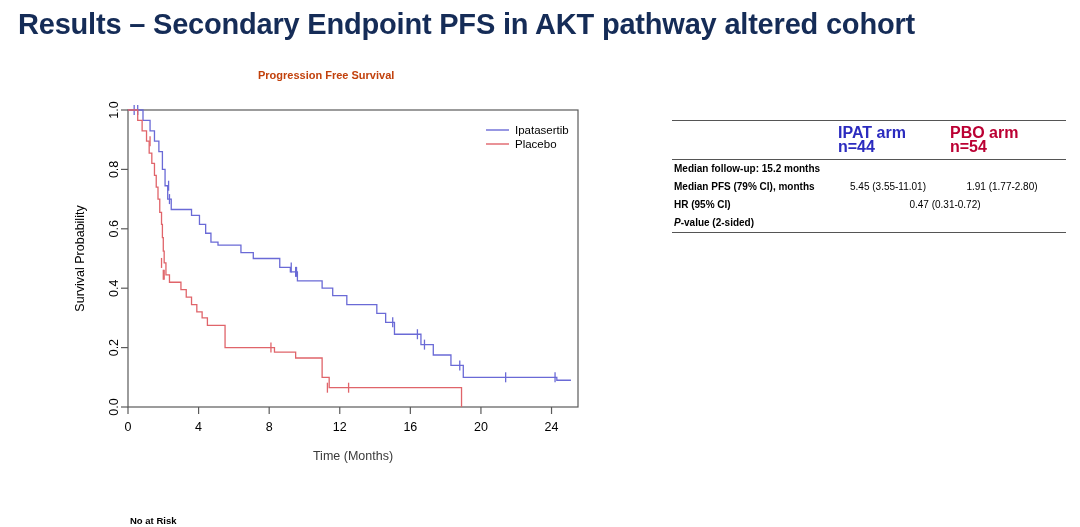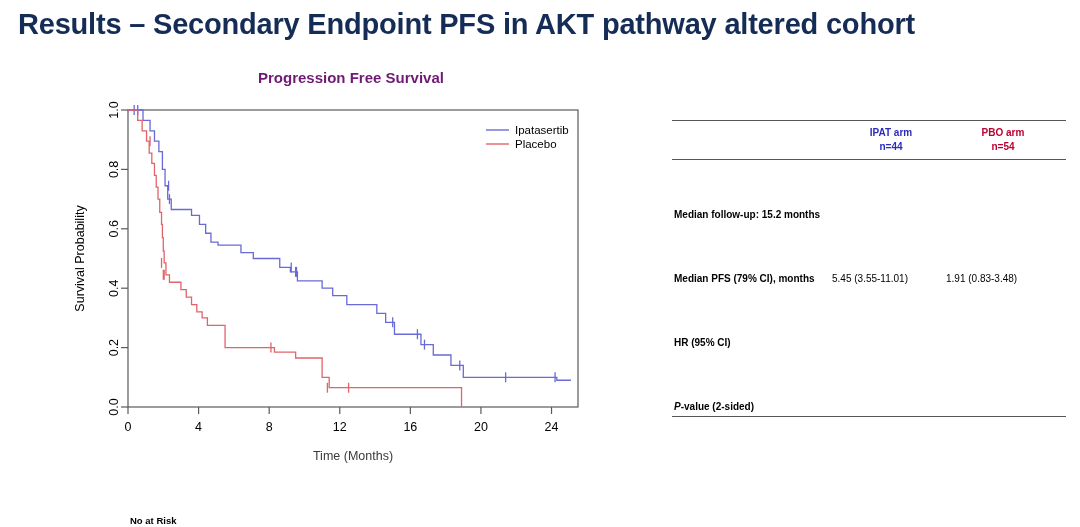--- a/index.html
+++ b/index.html
@@ -11,21 +11,21 @@
   #slide-title{
     position:absolute;left:18px;top:8px;width:1044px;
     font-size:29px;font-weight:bold;color:#152c57;
     letter-spacing:-0.2px;white-space:nowrap;
   }
 
   
   #chart-block{position:absolute;left:0;top:60px;width:620px;height:467px;}
   #chart-title{
     position:absolute;left:258px;top:9px;
-    font-size:15px;font-weight:bold;color:#701a75;
+    font-size:11px;font-weight:bold;color:#c2410c;
   }
   #km-svg{position:absolute;left:0;top:0;}
 
   
   #risk-table{position:absolute;left:82px;top:455px;width:520px;}
   #risk-heading{font-size:9.5px;font-weight:bold;color:#000;padding-left:48px;}
   .risk-row{position:relative;height:21px;}
   .risk-label{
     position:absolute;left:0;top:0;font-size:9.5px;font-weight:bold;color:#000;
   }
@@ -37,33 +37,33 @@
   
   #results-table{
     position:absolute;left:672px;top:120px;width:394px;
     font-size:10px;
   }
   .rt-rule-top{border-top:1.6px solid #555;}
   .rt-rule-mid{border-top:1.6px solid #555;}
   .rt-rule-bot{border-top:1.6px solid #555;}
   #rt-head{position:relative;height:38px;}
   .rt-head-cell{
-    position:absolute;top:5px;text-align:center;
-    font-size:10px;font-weight:bold;line-height:14px;
+    position:absolute;top:5px;text-align:left;
+    font-size:16px;font-weight:bold;line-height:14px;
   }
   #rt-head-ipat{left:166px;width:106px;color:#2b2bbf;}
   #rt-head-pbo{left:278px;width:106px;color:#bb0033;}
-  .rt-row{position:relative;height:18px;margin-top:46px;}
+  .rt-row{position:relative;height:18px;}
   .rt-rowlabel{
     position:absolute;left:2px;top:3px;
     font-size:10px;font-weight:bold;color:#000;white-space:nowrap;
   }
   .rt-rowlabel em{font-style:italic;}
   .rt-cell{
-    position:absolute;top:3px;font-size:10px;color:#000;text-align:left;
+    position:absolute;top:3px;font-size:10px;color:#000;text-align:center;
   }
   .rt-c1{left:160px;width:112px;}
   .rt-c2{left:274px;width:112px;}
   .rt-cspan{left:160px;width:226px;}
 </style>
 </head>
 <body>
 
 <div id="slide-title">Results – Secondary Endpoint PFS in AKT pathway altered cohort</div>
 
@@ -159,23 +159,24 @@
     </div>
   </div>
   <div class="rt-rule-mid"></div>
   <div id="rt-body">
       <div class="rt-row">
         <div class="rt-rowlabel">Median follow-up: 15.2 months</div>
       </div>
       <div class="rt-row">
         <div class="rt-rowlabel">Median PFS (79% CI), months</div>
         <div class="rt-cell rt-c1">5.45 (3.55-11.01)</div>
-        <div class="rt-cell rt-c2">1.91 (0.83-3.48)</div>
+        <div class="rt-cell rt-c2">1.91 (1.77-2.80)</div>
       </div>
       <div class="rt-row">
         <div class="rt-rowlabel">HR (95% CI)</div>
+        <div class="rt-cell rt-cspan">0.47 (0.31-0.72)</div>
       </div>
       <div class="rt-row">
         <div class="rt-rowlabel"><em>P</em>-value (2-sided)</div>
       </div>
     </div>
   <div class="rt-rule-bot"></div>
 </div>
 
 </body></html>

